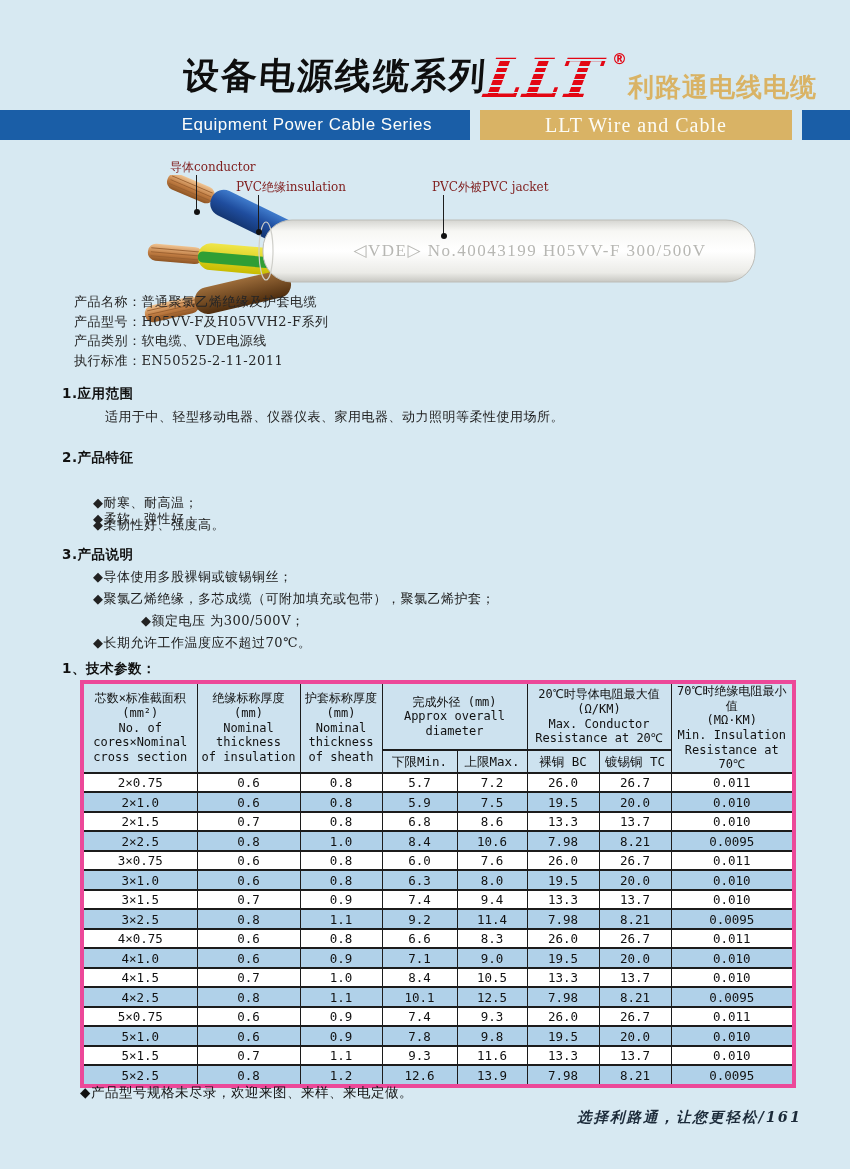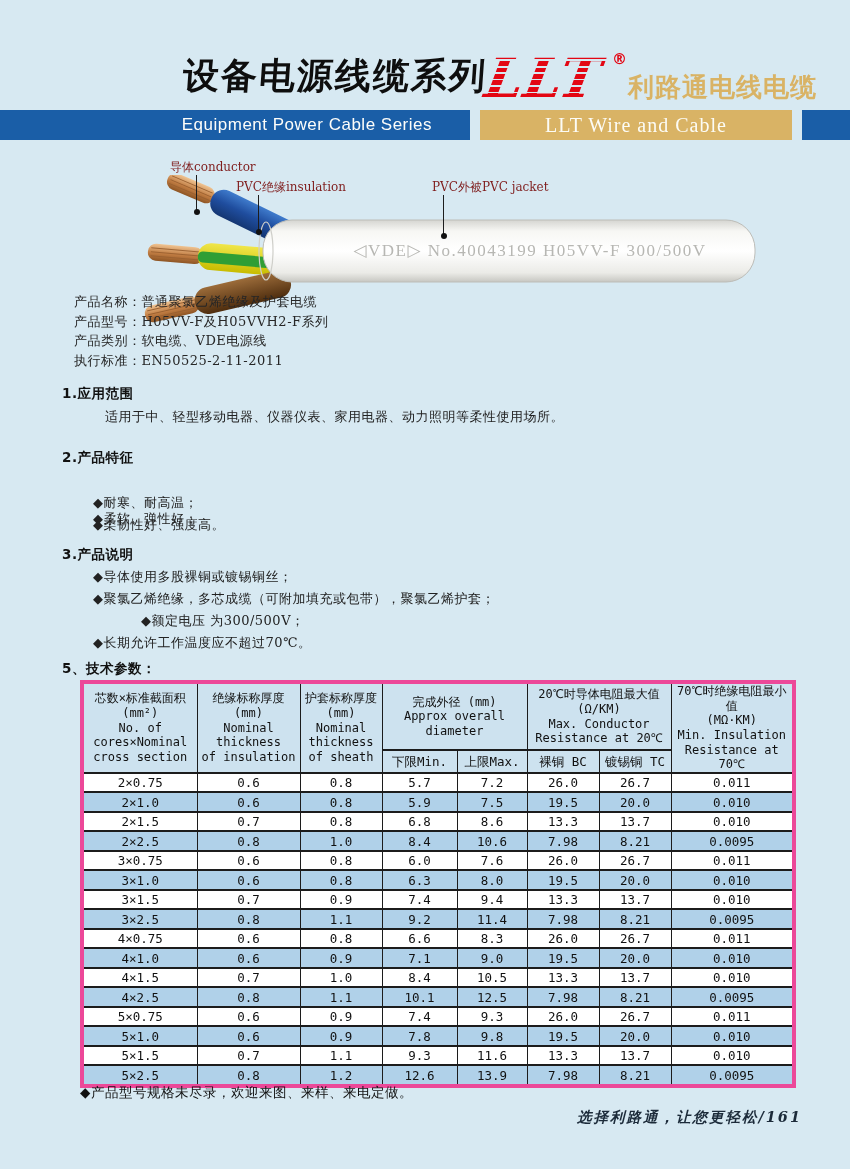--- a/index.html
+++ b/index.html
@@ -177,21 +177,21 @@
   <div class="sec-body s2-b0">◆柔软、弹性好；</div>
   <div class="sec-body s2-b1">◆耐寒、耐高温；</div>
   <div class="sec-body s2-b2">◆柔韧性好、强度高。</div>
 
   <div class="sec-heading s3-h">3.产品说明</div>
   <div class="sec-body s3-b0">◆导体使用多股裸铜或镀锡铜丝；</div>
   <div class="sec-body s3-b1">◆聚氯乙烯绝缘，多芯成缆（可附加填充或包带），聚氯乙烯护套；</div>
   <div class="sec-body s3-b2">◆额定电压 为300/500V；</div>
   <div class="sec-body s3-b3">◆长期允许工作温度应不超过70℃。</div>
 
-  <div class="sec-heading s4-h">5、技术参数：</div>
+  <div class="sec-heading s4-h">1、技术参数：</div>
 
   <table class="spec-table">
     <colgroup>
       <col style="width:115px">
         <col style="width:103px">
         <col style="width:82px">
         <col style="width:75px">
       <col style="width:70px">
         <col style="width:72px">
         <col style="width:72px">

